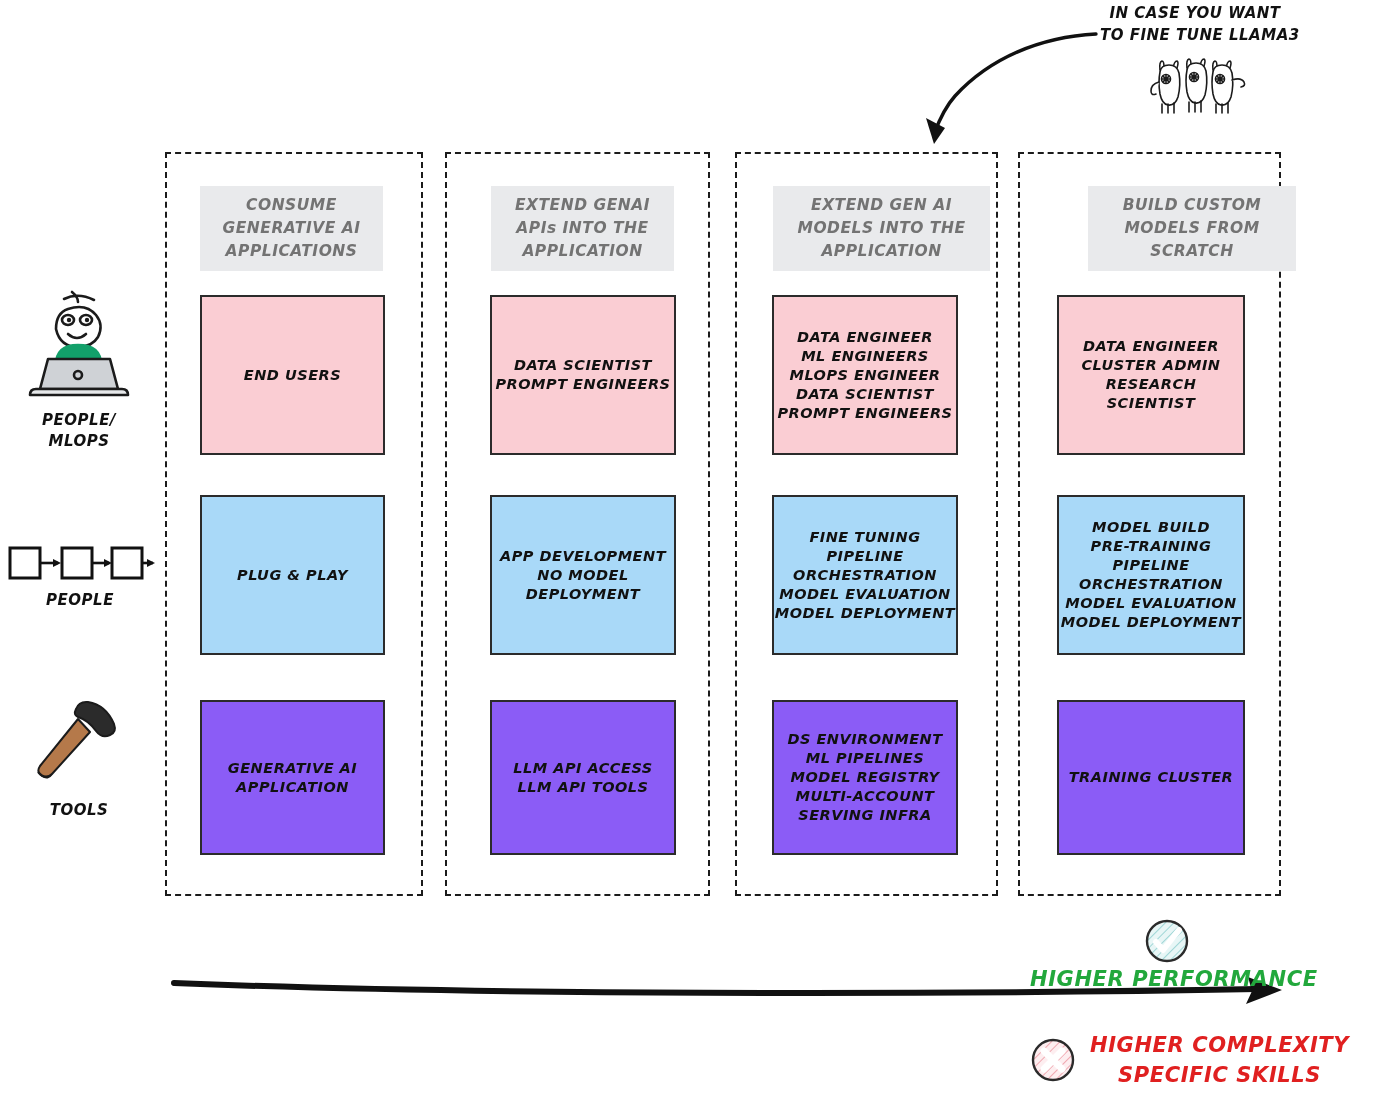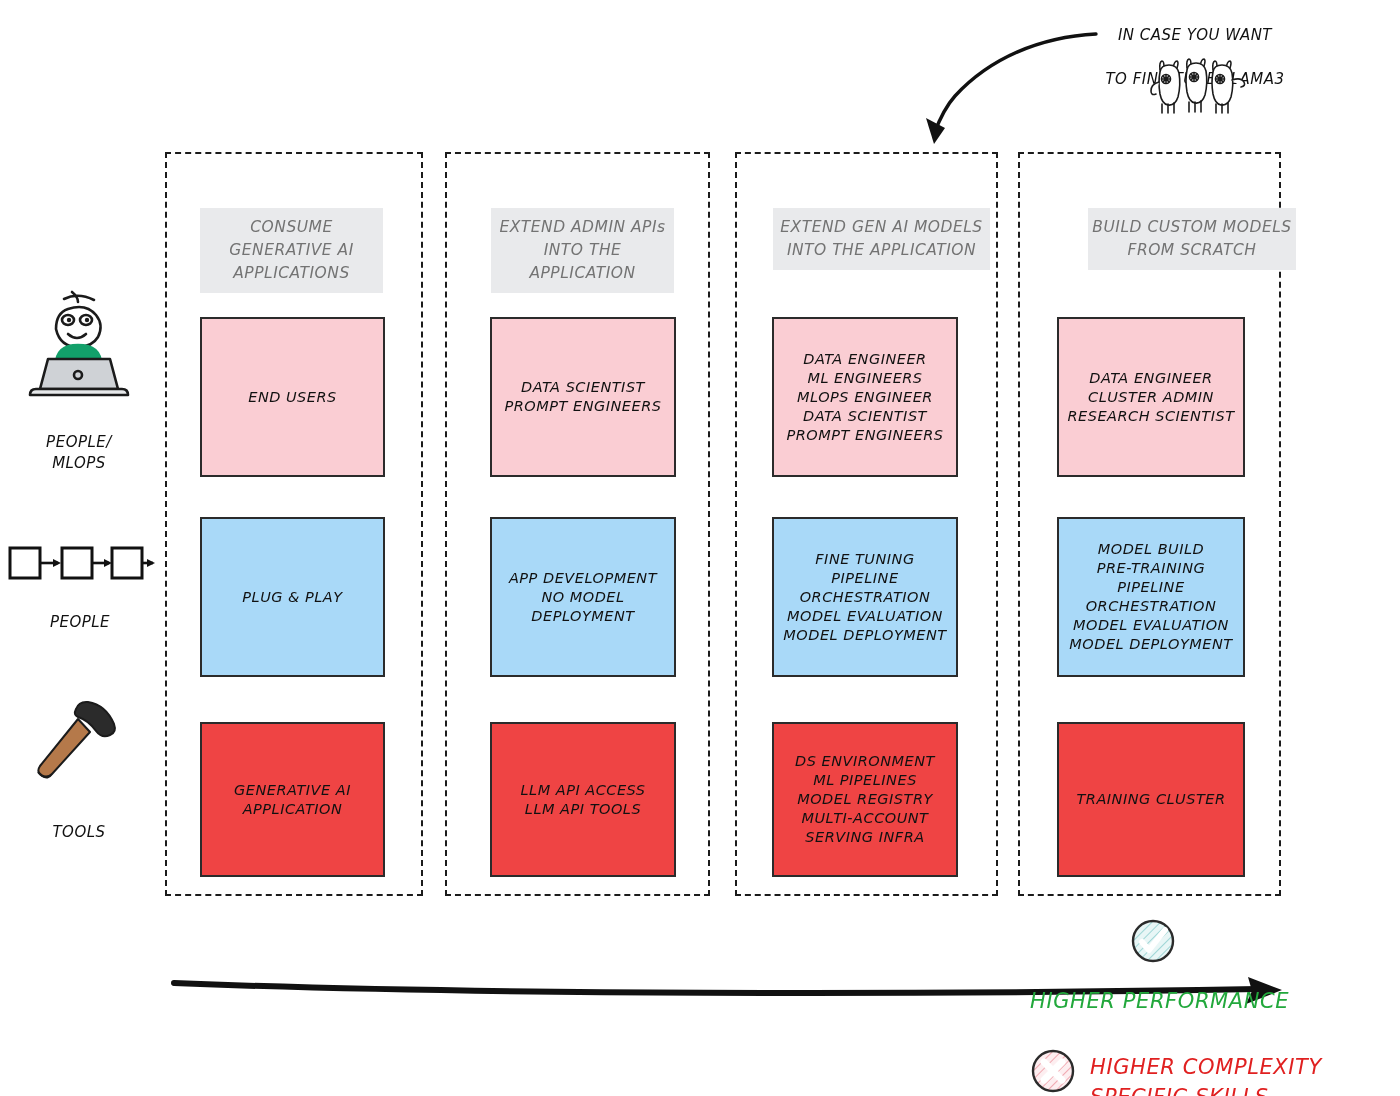--- a/index.html
+++ b/index.html
@@ -1,21 +1,21 @@
 <!DOCTYPE html>
 <html><head>
 <meta charset="utf-8">
 <style>
   html,body{margin:0;padding:0;background:#ffffff;}
   body{
     width:1400px;height:1096px;position:relative;overflow:hidden;
     font-family:"DejaVu Sans", sans-serif;
     -webkit-font-smoothing:antialiased;
   }
-  .hand{ font-family:"DejaVu Sans", sans-serif; font-style:italic; font-weight:400; letter-spacing:.5px;margin-top:22px; }
+  .hand{ font-family:"DejaVu Sans", sans-serif; font-style:italic; font-weight:700; letter-spacing:.5px; }
 
   
   #llama-note{position:absolute;left:1100px;top:2px;width:190px;text-align:center;}
   #llama-note .line{font-size:15px;color:#111;line-height:22px;white-space:nowrap;}
   #llama-art{position:absolute;left:1140px;top:46px;width:120px;height:72px;}
   #curved-arrow{position:absolute;left:850px;top:18px;width:270px;height:140px;}
 
   
   .col{position:absolute;top:152px;height:744px;border:2px dashed #1b1b1b;box-sizing:border-box;}
   #col-1{left:165px;width:258px;}
@@ -34,21 +34,21 @@
   #hdr-4{left:1088px;top:186px;width:208px;}
 
   
   .box{
     position:absolute;border:2px solid #2b2b2b;box-sizing:border-box;
     display:flex;align-items:center;justify-content:center;text-align:center;
     font-size:14.5px;line-height:19px;color:#111;white-space:pre-line;
   }
   .row-people{background:#facdd3;}
   .row-process{background:#a9d9f8;}
-  .row-tools{background:#ef4444;}
+  .row-tools{background:#8b5cf6;}
 
   .r1{top:295px;height:160px;}
   .r2{top:495px;height:160px;}
   .r3{top:700px;height:155px;}
 
   .c1{left:200px;width:185px;}
   .c2{left:490px;width:186px;}
   .c3{left:772px;width:186px;}
   .c4{left:1057px;width:188px;}
 
@@ -63,21 +63,21 @@
 
   
   #bottom-arrow{position:absolute;left:170px;top:965px;width:1115px;height:50px;}
 
   .legend{position:absolute;display:flex;align-items:center;}
   #legend-perf{left:1030px;top:918px;flex-direction:column;}
   #legend-cplx{left:1030px;top:1030px;}
   .legend-icon{width:46px;height:46px;flex:0 0 46px;margin-right:14px;}
   .legend-text{font-size:21px;line-height:30px;letter-spacing:.6px;white-space:pre-line;}
   #perf-text{color:#22a83c;}
-  #cplx-text{color:#e02020;text-align:left;}
+  #cplx-text{color:#e02020;text-align:center;}
 </style>
 </head>
 <body>
 
 <div id="llama-note">
   <div class="line hand">IN CASE YOU WANT</div>
   <div class="line hand">TO FINE TUNE LLAMA3</div>
 </div>
 
 <svg id="llama-art" viewBox="0 0 120 72">
@@ -114,21 +114,21 @@
 </svg>
 
 <div class="col" id="col-1"></div>
 <div class="col" id="col-2"></div>
 <div class="col" id="col-3"></div>
 <div class="col" id="col-4"></div>
 
 <div class="col-header hand" id="hdr-1">CONSUME
 GENERATIVE AI
 APPLICATIONS</div>
-<div class="col-header hand" id="hdr-2">EXTEND ADMIN
+<div class="col-header hand" id="hdr-2">EXTEND GENAI
 APIs INTO THE
 APPLICATION</div>
 <div class="col-header hand" id="hdr-3">EXTEND GEN AI
 MODELS INTO THE
 APPLICATION</div>
 <div class="col-header hand" id="hdr-4">BUILD CUSTOM
 MODELS FROM
 SCRATCH</div>
 
 <div class="box row-people r1 c1 hand">END USERS</div>

